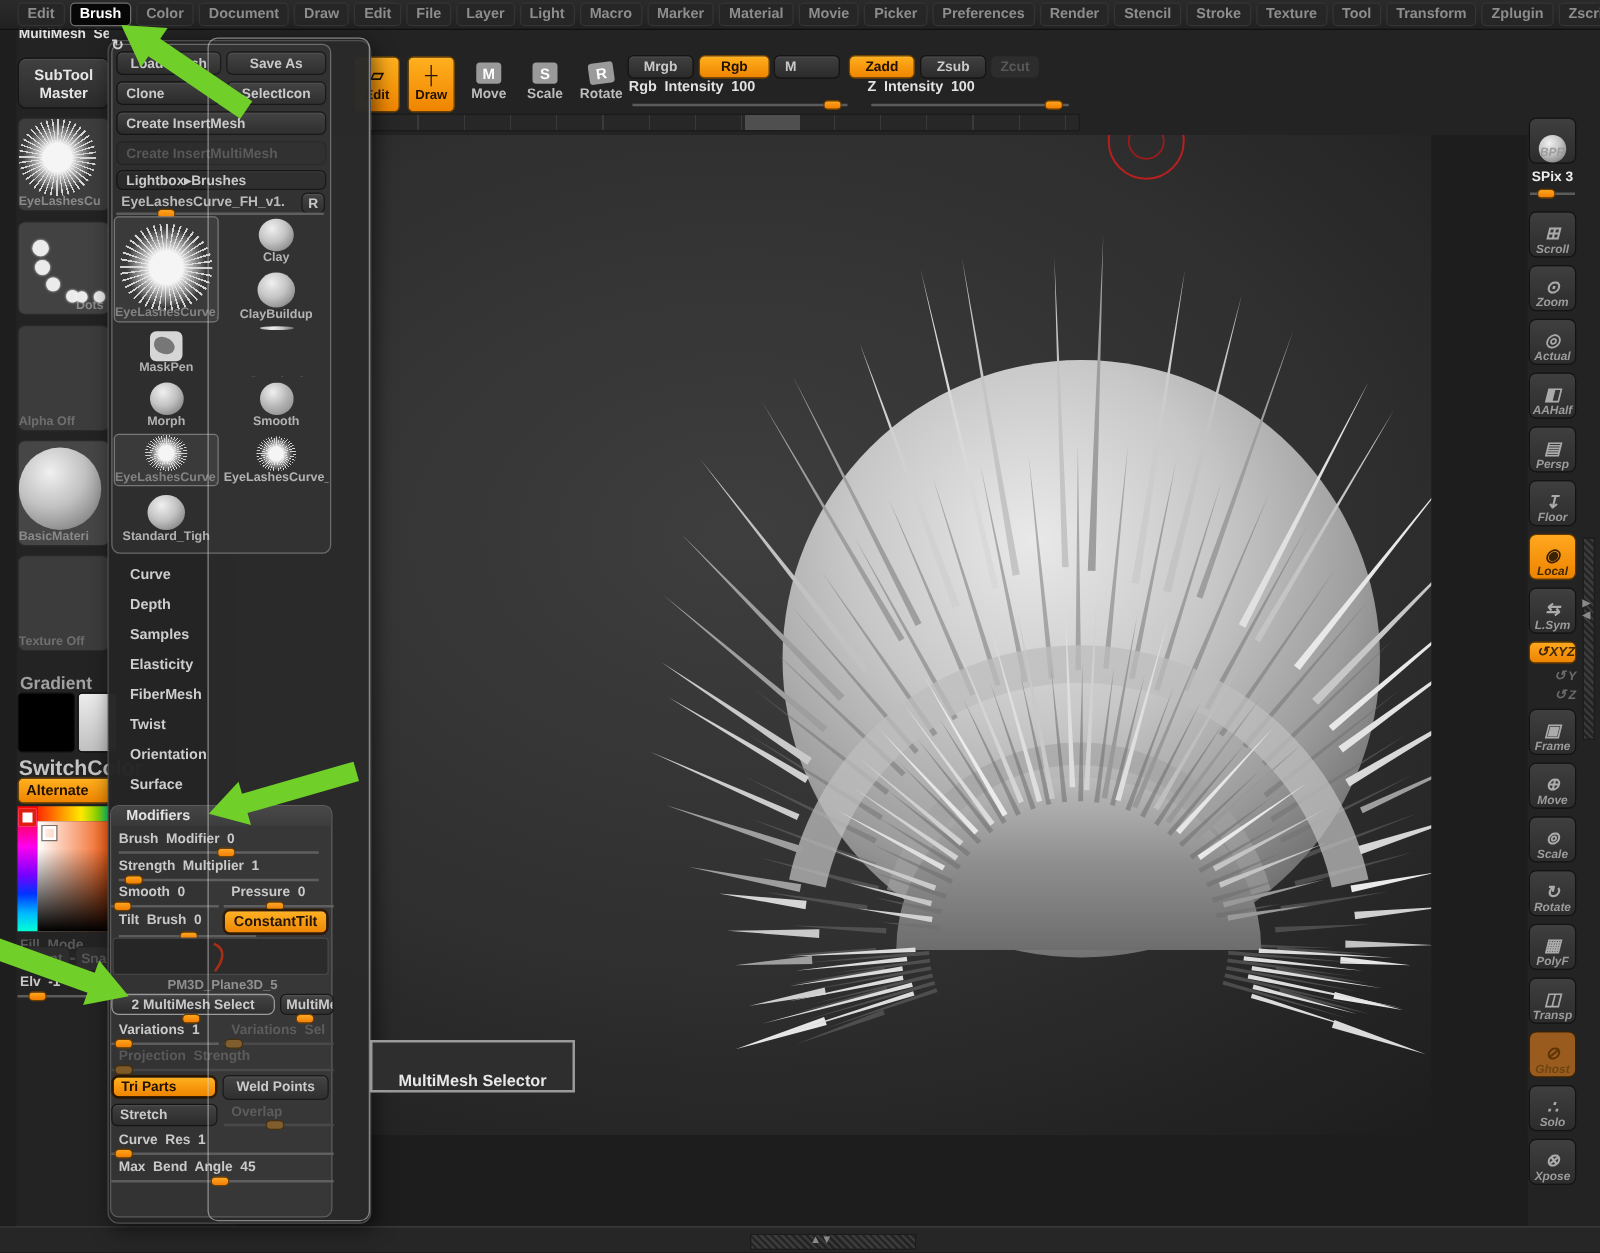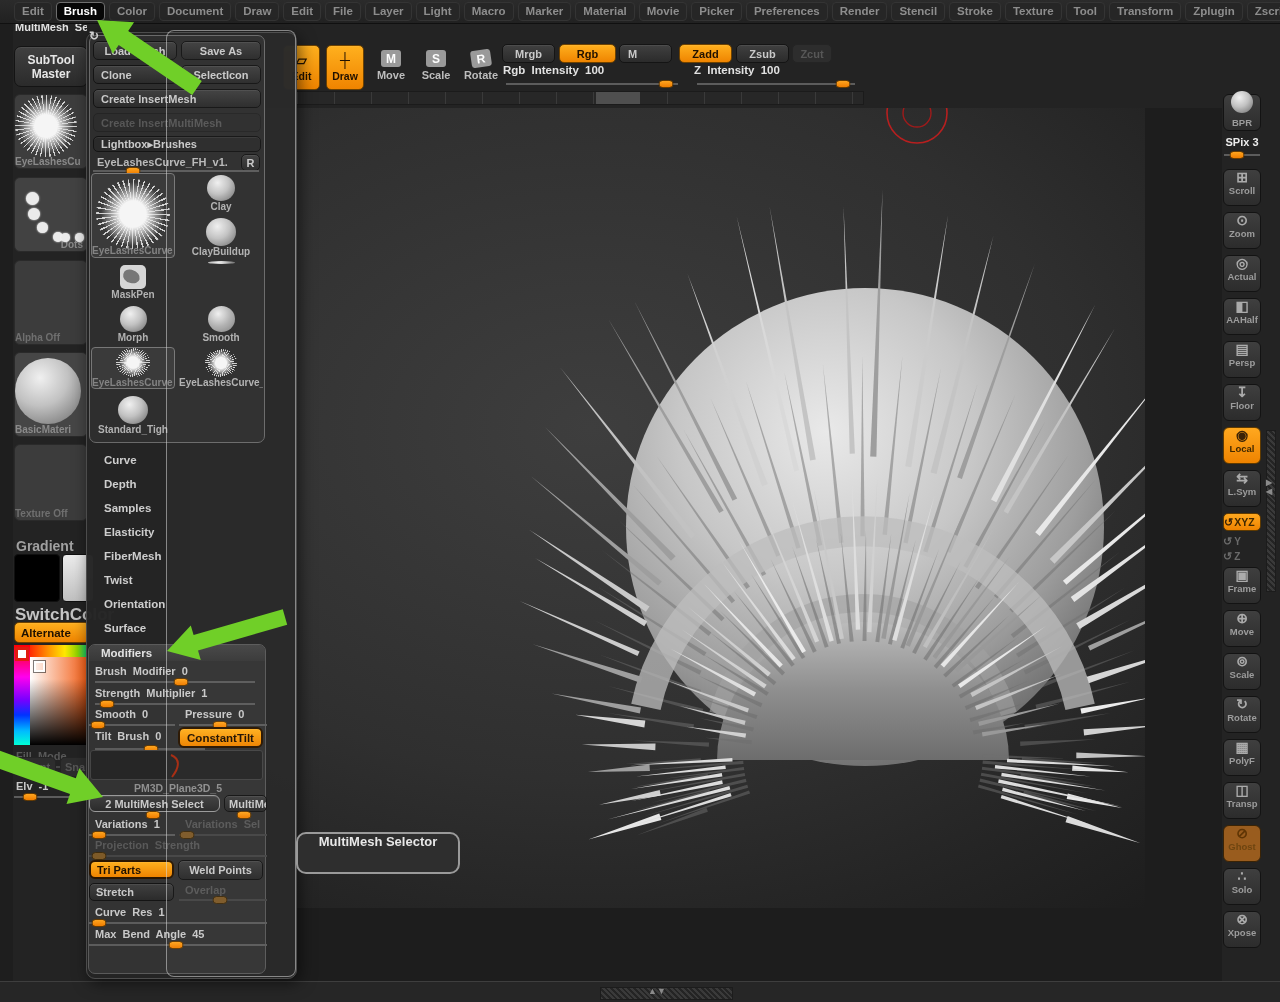--- a/index.html
+++ b/index.html
@@ -27,22 +27,22 @@
   .sl.dis .tr{background:#454545;}
   .sl .hd{position:absolute;top:0;width:15px;height:8px;border-radius:4px;background:linear-gradient(#ffa51f,#f07d00);
           border:1px solid #693c00;transform:translateX(-50%);box-sizing:border-box;}
   .sl .hd.brown{background:#7d5a28;border-color:#3f2c0d;}
   .ball{border-radius:50%;background:radial-gradient(circle at 38% 30%,#f0f0f0,#c2c2c2 45%,#8c8c8c 78%,#6d6d6d);}
   .lashball{border-radius:50%;background:radial-gradient(circle,#f5f5f5 0 26%,rgba(222,222,222,.55) 45%,rgba(190,190,190,0) 63%),
             repeating-conic-gradient(#d2d2d2 0 2.5deg,rgba(0,0,0,0) 2.5deg 9deg);}
   .checker{background:repeating-linear-gradient(45deg,#3a3a3a 0 2px,#242424 2px 4px);border:1px solid #1c1c1c;}
   
   .rs-col{position:absolute;left:1222px;top:94px;width:40px;display:flex;flex-direction:column;align-items:center;gap:6px;z-index:20;}
-  .rsbtn{width:38px;height:37px;display:flex;flex-direction:column;align-items:center;justify-content:flex-start;
-         background:linear-gradient(#3f3f3f,#2c2c2c);border:1px solid #131313;border-radius:6px;box-sizing:border-box;}
+  .rsbtn{width:38px;height:37px;display:flex;flex-direction:column;align-items:center;justify-content:flex-end;
+         background:linear-gradient(#3f3f3f,#2c2c2c);border:1px solid #131313;border-radius:6px;box-sizing:border-box;font-style:italic;}
   .rsicon{font-size:14px;line-height:15px;color:#ababab;}
   .rslabel{font-size:9.5px;color:#9c9c9c;line-height:11px;}
   .rsbtn.orange{background:linear-gradient(#ffa81f,#ee8300);border-color:#5f3a00;}
   .rsbtn.orange .rsicon{color:#3a2206;} .rsbtn.orange .rslabel{color:#402800;}
   .rsbtn.brown{background:#995c1e;border-color:#3a2305;}
   .rsbtn.brown .rsicon{color:#5e3404;} .rsbtn.brown .rslabel{color:#6e4510;}
   .rsbtn.pill{flex-direction:row;height:18px;gap:1px;border-radius:5px;}
   .rsbtn.pill .rsicon{font-size:11px;} .rsbtn.pill .rslabel{font-size:10.5px;font-weight:bold;}
   .rsbtn.plain{background:none;border:none;height:15px;flex-direction:row;gap:2px;margin:-3px 0;}
   .rsbtn.plain .rsicon{font-size:11px;color:#6a6a6a;} .rsbtn.plain .rslabel{font-size:10px;color:#6a6a6a;}
@@ -61,21 +61,21 @@
           border-radius:7px;z-index:51;box-sizing:border-box;}
   .modhead{position:absolute;left:0;top:0;width:100%;height:16px;background:linear-gradient(#454545,#383838);
            border-radius:6px 6px 0 0;display:flex;align-items:center;}
   
   .lcell{position:absolute;background:#3d3d3d;border:1px solid #2a2a2a;border-radius:6px;display:flex;
          flex-direction:column;justify-content:flex-end;box-sizing:border-box;overflow:hidden;}
   .lcell .tlabel{font-size:10px;color:#8a8a8a;line-height:13px;}
   .dot{position:absolute;border-radius:50%;background:#ebebeb;box-shadow:0 0 2px #fff;}
   
   .tooltip{position:absolute;left:296px;top:832px;width:160px;height:38px;background:#2e2e2e;border:2px solid #9a9a9a;
-           border-radius:10px;display:flex;align-items:flex-start;justify-content:center;color:#e8e8e8;font-size:13px;z-index:70;}
+           border-radius:0;display:flex;align-items:flex-end;justify-content:center;color:#e8e8e8;font-size:13px;z-index:70;}
   .overlay-rect{position:absolute;left:166px;top:30px;width:128px;height:945px;border:1px solid rgba(215,215,215,.55);
                 border-radius:8px;background:rgba(255,255,255,.025);z-index:60;pointer-events:none;}
   .timeline{position:absolute;left:186px;top:91px;width:676px;height:12px;background:#272727;border:1px solid #1b1b1b;
             background-image:repeating-linear-gradient(90deg,rgba(0,0,0,0) 0 36px,#3a3a3a 36px 37px);z-index:15;}
   .iconbox{display:flex;align-items:center;justify-content:center;background:#9a9a9a;color:#fdfdfd;border-radius:3px;
            font-size:12px;}
 </style>
 </head>
 <body>
 

